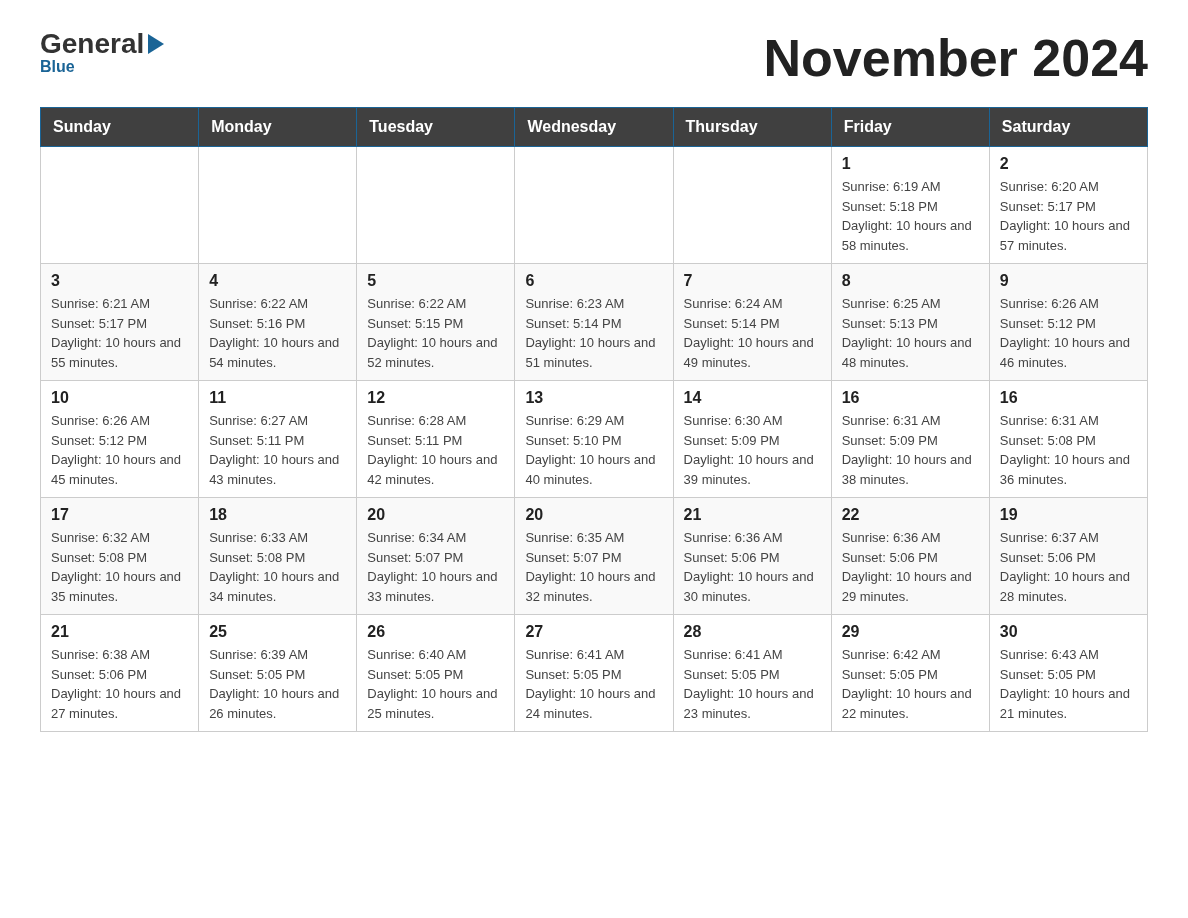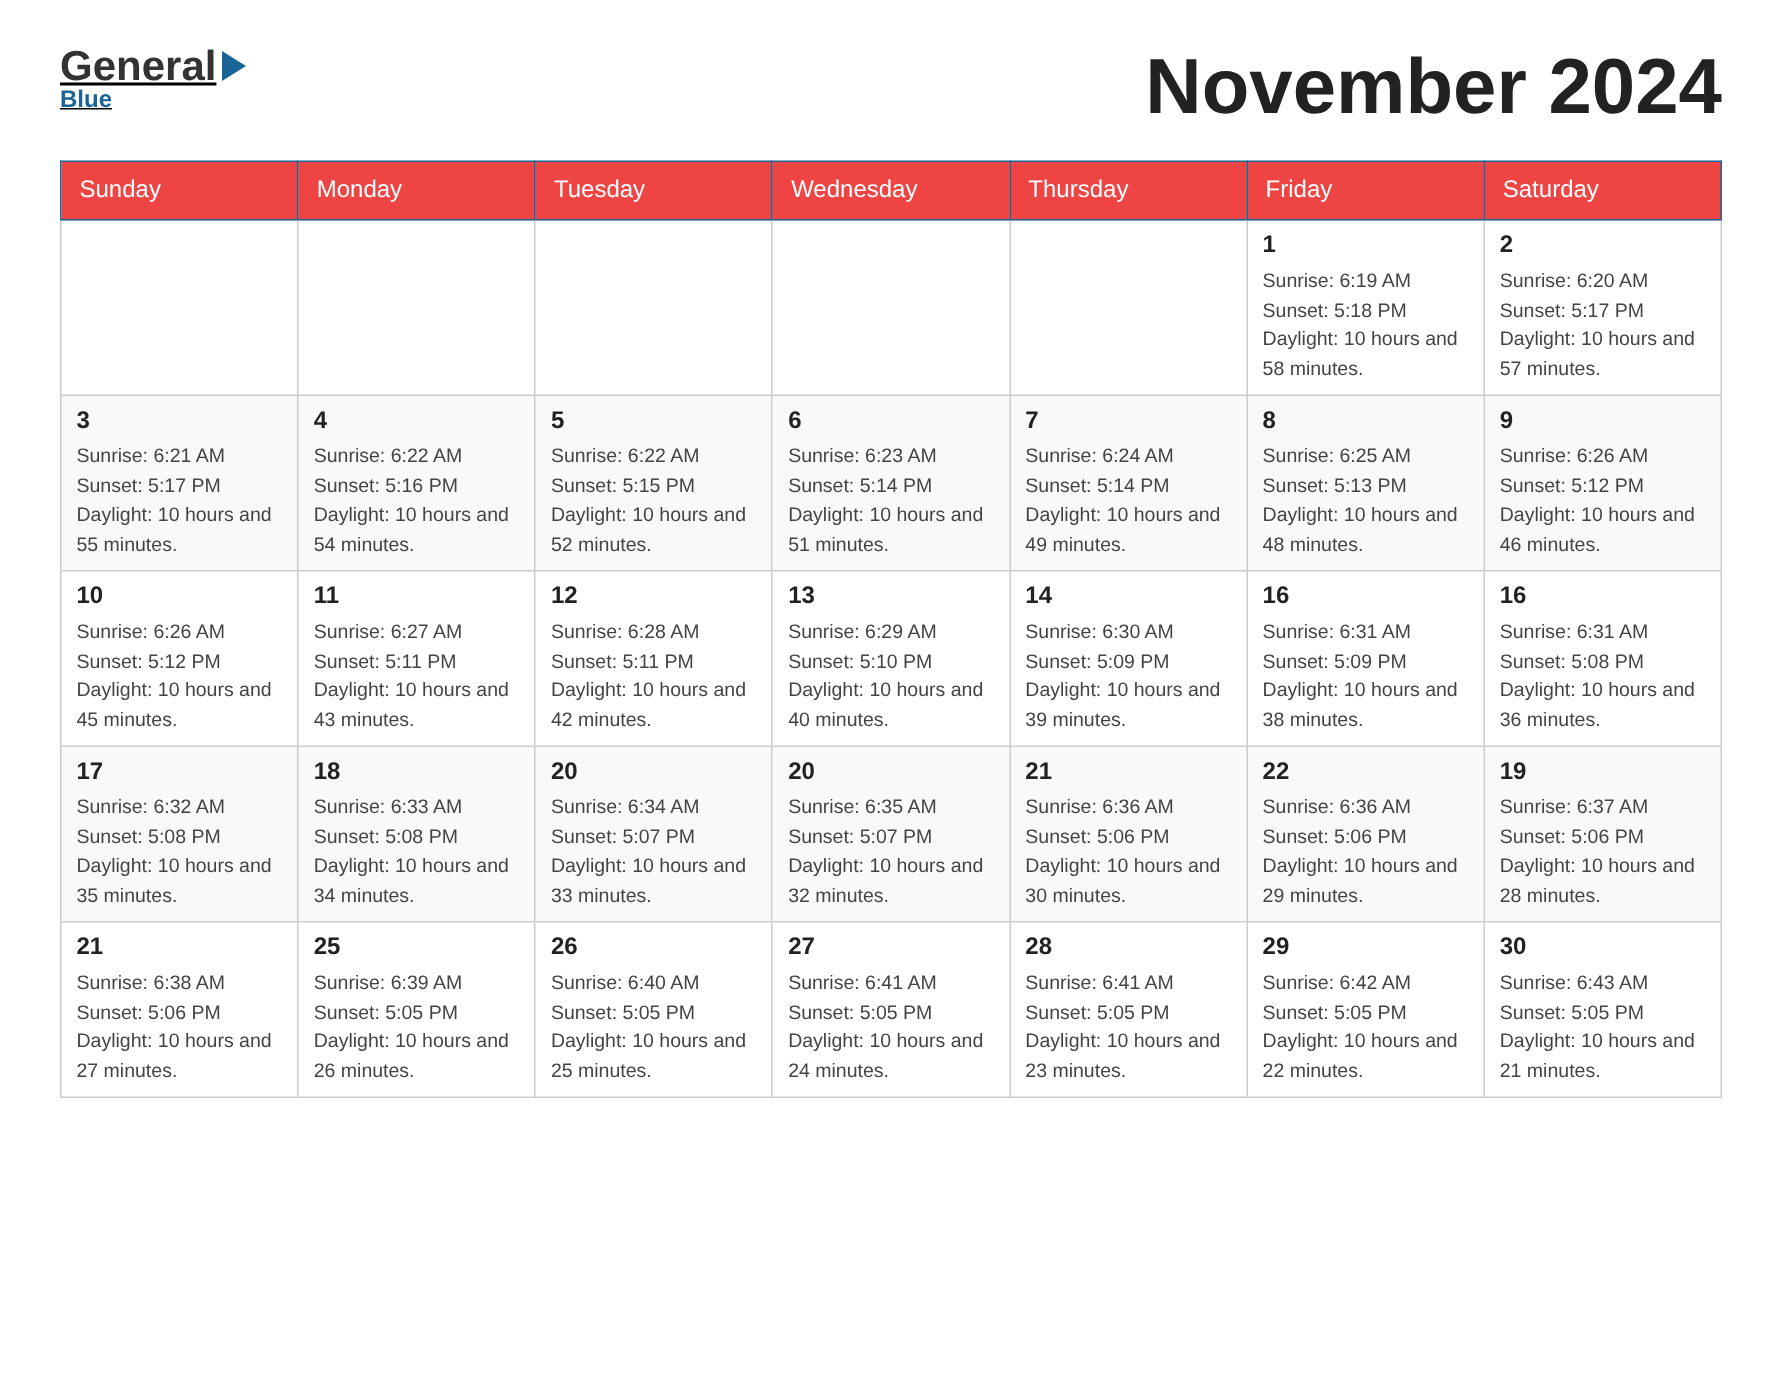--- a/index.html
+++ b/index.html
@@ -28,24 +28,24 @@
       font-size: 22px;
       color: #333;
       margin-top: 4px;
     }
     .calendar {
       width: 100%;
       border-collapse: collapse;
       margin-top: 10px;
     }
     .calendar th {
-      background-color: #ef4444;
+      background-color: #404040;
       color: #fff;
       font-size: 16px;
-      font-weight: normal;
+      font-weight: bold;
       padding: 10px 12px;
       text-align: left;
       border: 1px solid #1a6496;
     }
     .calendar td {
       vertical-align: top;
       padding: 8px 10px;
       border: 1px solid #ccc;
       font-size: 13px;
       color: #333;
@@ -68,21 +68,20 @@
       color: #444;
       line-height: 1.5;
     }
     .empty-cell {
       background: #fff;
     }
     .logo-wrapper {
       display: flex;
       align-items: center;
       gap: 0;
-      text-decoration: underline;
     }
     .logo-text-group {
       display: flex;
       flex-direction: column;
     }
     .logo-row1 {
       display: flex;
       align-items: center;
       font-size: 28px;
       font-weight: bold;

